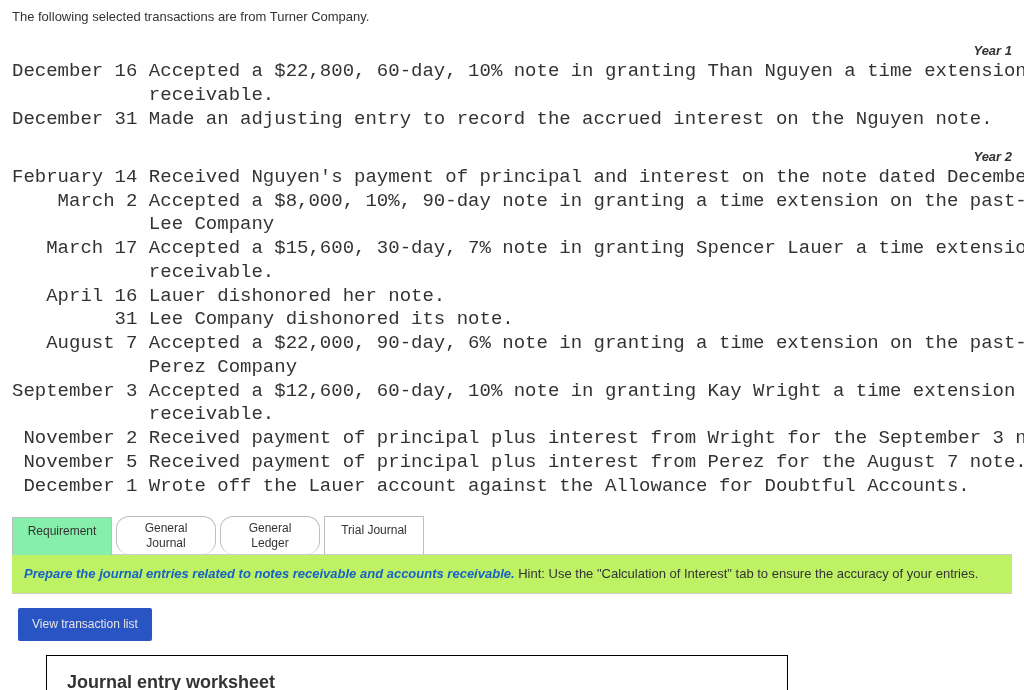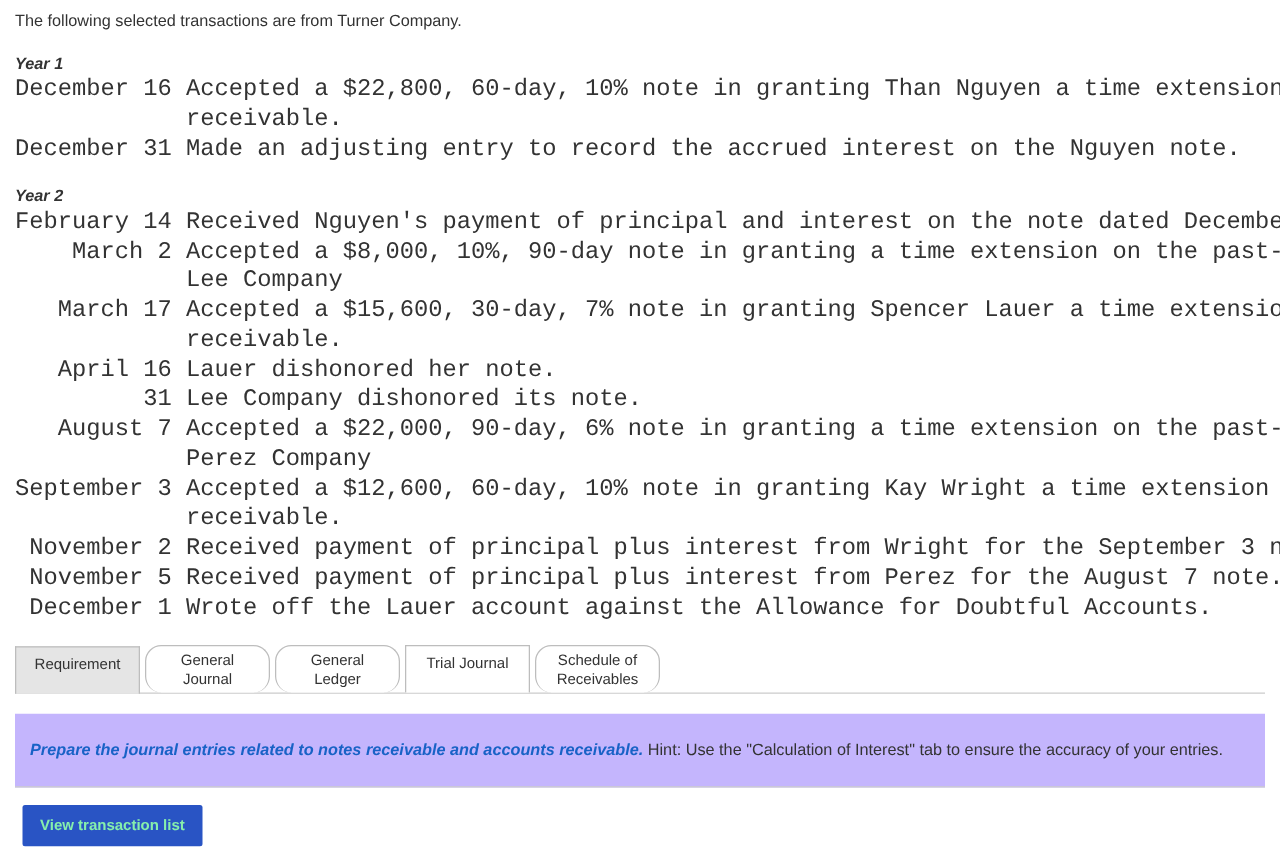--- a/index.html
+++ b/index.html
@@ -9,20 +9,21 @@
     margin: 0;
     padding: 8px 12px 0 12px;
     background: #fff;
     line-height: 1.4;
   }
   .intro { margin-bottom: 10px; }
   .year-head {
     font-weight: bold;
     font-style: italic;
     margin-top: 16px;
+    text-align: right;
   }
   .mono {
     font-family: "Courier New", Courier, monospace;
     font-size: 19px;
     white-space: pre;
     line-height: 1.25;
   }
   .tabs {
     display: flex;
     margin-top: 18px;
@@ -35,41 +36,40 @@
     padding: 6px 10px;
     text-align: center;
     font-size: 12px;
     line-height: 1.2;
     min-width: 78px;
     margin-right: 4px;
     cursor: pointer;
   }
   .tab.two-line { padding: 4px 10px; border-radius: 13px; }
   .tab.active {
-    background: #e5e5e5;
+    background: #86efac;
     position: relative;
     top: 1px;
   }
   .instr-box {
-    background: #c4b5fd;
-    padding: 20px 12px;
+    background: #bef264;
+    padding: 10px 12px;
     font-size: 13px;
     border-bottom: 1px solid #ccc;
-    margin-top: 16px;
   }
   .instr-box .lead {
     color: #1862c6;
     font-weight: bold;
     font-style: italic;
   }
   .view-btn {
     display: inline-block;
     background: #2954c4;
-    color: #86efac;
-    font-weight: bold;
+    color: #e5e5e5;
+    font-weight: normal;
     font-size: 12px;
     padding: 8px 14px;
     margin: 14px 0 14px 6px;
     border-radius: 2px;
     cursor: pointer;
   }
   .worksheet-box {
     border: 1px solid #000000;
     margin: 0 0 0 34px;
     width: 700px;
@@ -139,24 +139,20 @@
   <div class="tab active">Requirement</div>
   <div class="tab two-line">
     <span>General</span><br>
     <span>Journal</span>
   </div>
   <div class="tab two-line">
     <span>General</span><br>
     <span>Ledger</span>
   </div>
   <div class="tab">Trial Journal</div>
-  <div class="tab two-line">
-    <span>Schedule of</span><br>
-    <span>Receivables</span>
-  </div>
 </div>
 
 <div class="instr-box">
   <span class="lead">Prepare the journal entries related to notes receivable and accounts receivable.</span><span> Hint:  Use the "Calculation of Interest" tab to ensure the accuracy of your entries.</span>
 </div>
 
 <div class="view-btn">View transaction list</div>
 
 <div class="worksheet-box">
   <div class="ws-title">Journal entry worksheet</div>

